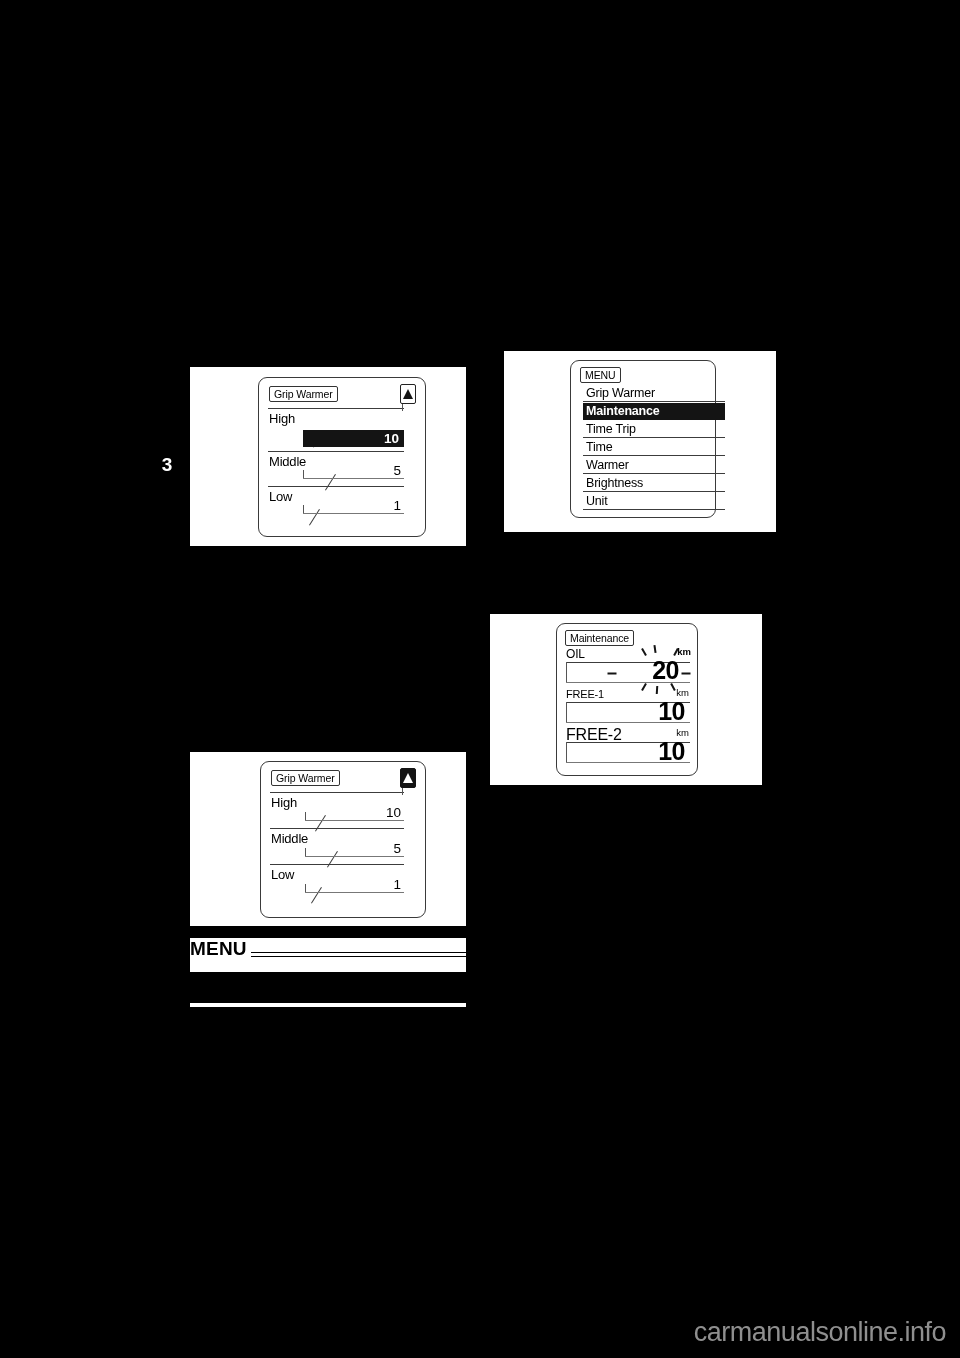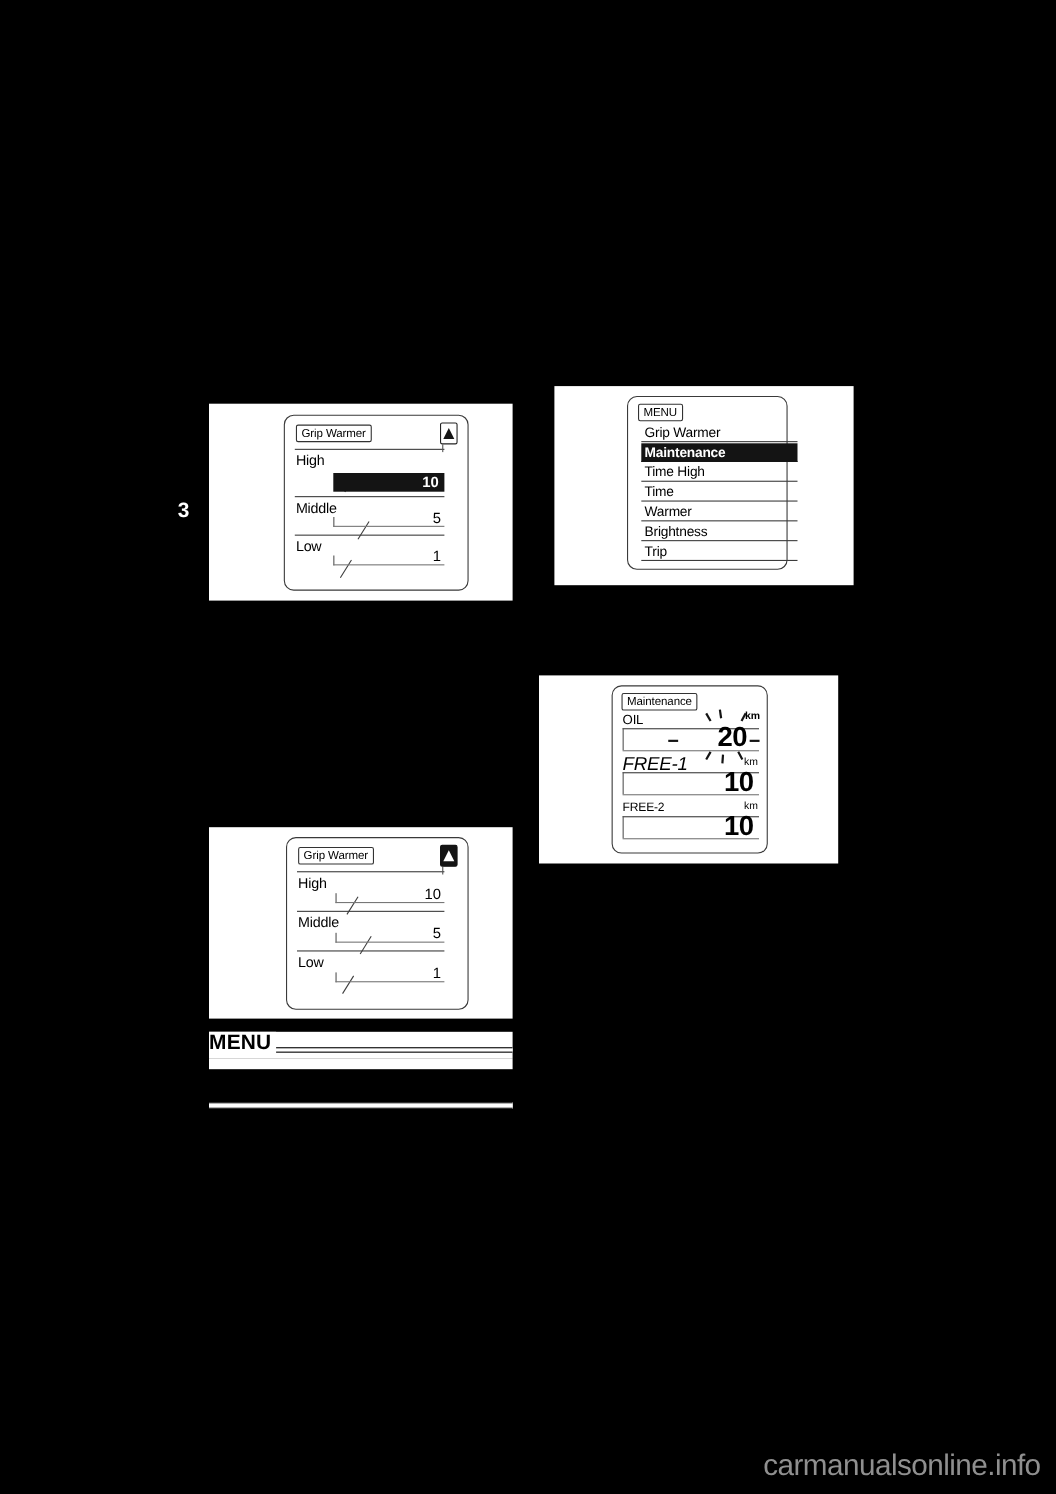--- a/index.html
+++ b/index.html
@@ -285,33 +285,33 @@
     <div class="lcd-inner">
       <div class="chip" style="left:9px; top:6px;">MENU</div>
 
       <div class="menu-row" style="top:24px;">
         <span>Grip Warmer</span>
       </div>
       <div class="menu-row selected" style="top:42px;">
         <span>Maintenance</span>
       </div>
       <div class="menu-row" style="top:60px;">
-        <span>Time High</span>
+        <span>Time Trip</span>
       </div>
       <div class="menu-row" style="top:78px;">
         <span>Time</span>
       </div>
       <div class="menu-row" style="top:96px;">
         <span>Warmer</span>
       </div>
       <div class="menu-row" style="top:114px;">
         <span>Brightness</span>
       </div>
       <div class="menu-row" style="top:132px;">
-        <span>Trip</span>
+        <span>Unit</span>
       </div>
     </div>
   </div>
 </div>
 
 <div class="fig-panel" id="fig-maint">
   <div class="lcd" style="left:66px; top:9px; width:142px; height:153px;">
     <div class="lcd-inner">
       <div class="chip" style="left:8px; top:6px;">Maintenance</div>
 
@@ -326,28 +326,28 @@
         <span class="ray" style="left:86px; top:24px; height:8px; transform:rotate(-30deg);"></span>
         <span class="ray" style="left:97px; top:21px; height:8px; transform:rotate(-8deg);"></span>
         <span class="ray" style="left:118px; top:24px; height:8px; transform:rotate(28deg);"></span>
         <span class="ray" style="left:54px; top:45px; height:9px; transform:rotate(90deg);"></span>
         <span class="ray" style="left:128px; top:45px; height:9px; transform:rotate(90deg);"></span>
         <span class="ray" style="left:86px; top:59px; height:8px; transform:rotate(30deg);"></span>
         <span class="ray" style="left:99px; top:62px; height:8px; transform:rotate(4deg);"></span>
         <span class="ray" style="left:115px; top:59px; height:8px; transform:rotate(-28deg);"></span>
       </div>
 
-      <div class="lbl" style="left:9px; top:63px; font-size:17px;font-style:italic;">FREE-1</div>
+      <div class="lbl" style="left:9px; top:63px; font-size:11px;">FREE-1</div>
       <div class="hr" style="left:9px; top:78px; width:124px;"></div>
       <div class="vtick" style="left:9px; top:78px; height:20px;"></div>
       <div class="hr thin" style="left:9px; top:98px; width:124px;"></div>
       <div class="unit" style="right:8px; top:63px;">km</div>
       <div class="val big" style="left:60px; top:74px; width:68px; text-align:right;">10</div>
 
-      <div class="lbl" style="left:9px; top:103px; font-size:11px;">FREE-2</div>
+      <div class="lbl" style="left:9px; top:103px; font-size:16px;">FREE-2</div>
       <div class="hr" style="left:9px; top:118px; width:124px;"></div>
       <div class="vtick" style="left:9px; top:118px; height:20px;"></div>
       <div class="hr thin" style="left:9px; top:138px; width:124px;"></div>
       <div class="unit" style="right:8px; top:103px;">km</div>
       <div class="val big" style="left:60px; top:114px; width:68px; text-align:right;">10</div>
     </div>
   </div>
 </div>
 
 <div class="fig-panel" id="fig-grip-2">

